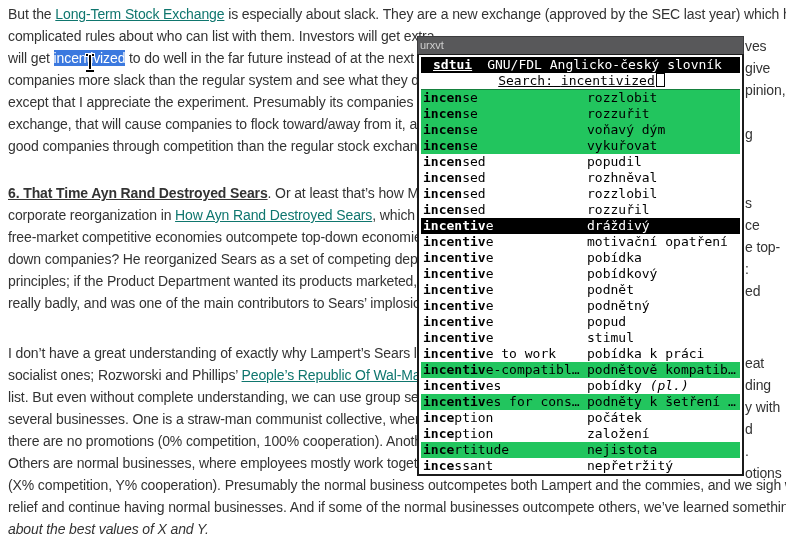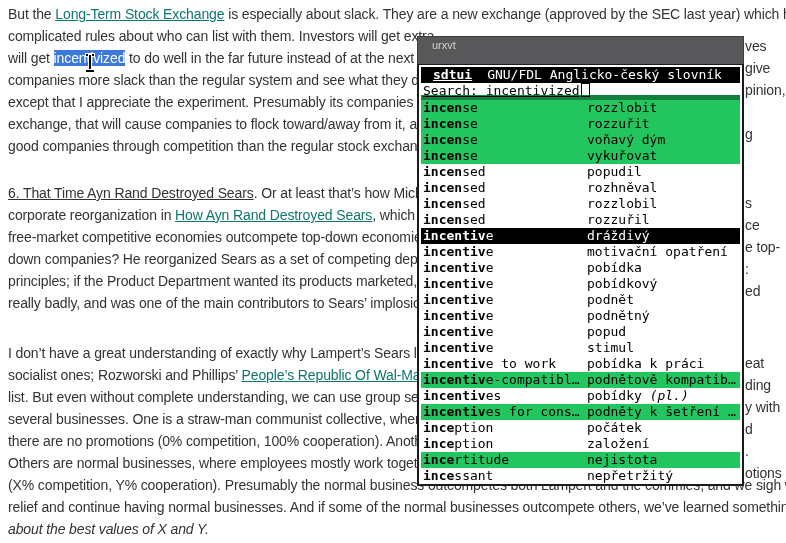--- a/index.html
+++ b/index.html
@@ -4,41 +4,41 @@
 <style>
   html,body{margin:0;padding:0;background:#fff;}
   #stage{position:relative;width:786px;height:543px;background:#ffffff;overflow:hidden;
          font-family:"Liberation Sans",sans-serif;}
 
   
   .line{position:absolute;left:8px;height:22px;line-height:22px;white-space:pre;
         font-size:14px;letter-spacing:-0.12px;color:#333333;z-index:1;}
   .frag{position:absolute;left:737px;top:10px;white-space:pre;}
   .seg-link{color:#0f766e;text-decoration:underline;cursor:pointer;}
-  .seg-underline{text-decoration:underline;}
+  .seg-underline{text-decoration:underline;font-weight:bold;}
   .seg-selected{background:#3b79df;color:#ffffff;}
 
   
   .ibeam{position:absolute;left:85px;top:54px;width:10px;height:19px;z-index:30;}
   .ibeam .stem{position:absolute;left:4px;top:1px;width:2px;height:16px;background:#000;box-shadow:0 0 0 1px #fff;}
   .ibeam .bar-top{position:absolute;left:1px;top:0;width:8px;height:2px;background:#000;box-shadow:0 0 0 1px #fff;}
   .ibeam .bar-bottom{position:absolute;left:1px;top:16px;width:8px;height:2px;background:#000;box-shadow:0 0 0 1px #fff;}
 
   
   #terminal{position:absolute;left:417px;top:36px;width:327px;z-index:10;}
-  .titlebar{height:28px;background:#58585a;color:#cfcfcf;font-size:11px;line-height:16px;
-            padding-left:14px;box-sizing:border-box;border:1px solid #3c3c3e;border-bottom:none;}
+  .titlebar{height:18px;background:#58585a;color:#cfcfcf;font-size:11px;line-height:16px;
+            padding-left:2px;box-sizing:border-box;border:1px solid #3c3c3e;border-bottom:none;}
   .t-body{border:2px solid #1b1b1b;border-top:1px solid #1b1b1b;background:#ffffff;
           padding:2px 2px 0 2px;box-sizing:border-box;}
   .t-row{height:16px;line-height:16px;font-family:"DejaVu Sans Mono",monospace;font-size:13px;
          white-space:pre;position:relative;color:#000;}
   .t-header{background:#000;color:#fff;padding-left:12px;}
   .t-header .app{font-weight:bold;text-decoration:underline;margin-right:15px;}
-  .t-search{border-bottom:5px solid #15803d;box-sizing:border-box;height:17px;padding-left:2px;
-            text-decoration:underline;}
+  .t-search{border-bottom:1px solid #15803d;box-sizing:border-box;height:17px;padding-left:2px;
+            text-decoration:underline;text-align:center;}
   .t-cursor{display:inline-block;width:7px;height:12px;border:1px solid #000;
             vertical-align:-2px;margin-left:1px;}
   .d-row{padding-left:2px;}
   .d-row.alt{background:#22c55e;}
   .d-row.selected{background:#000;color:#fff;}
   .d-row .en-b{font-weight:bold;}
   .d-row .cs{position:absolute;left:166px;top:0;}
   .d-row .cs i{font-style:italic;}
 </style>
 </head>

